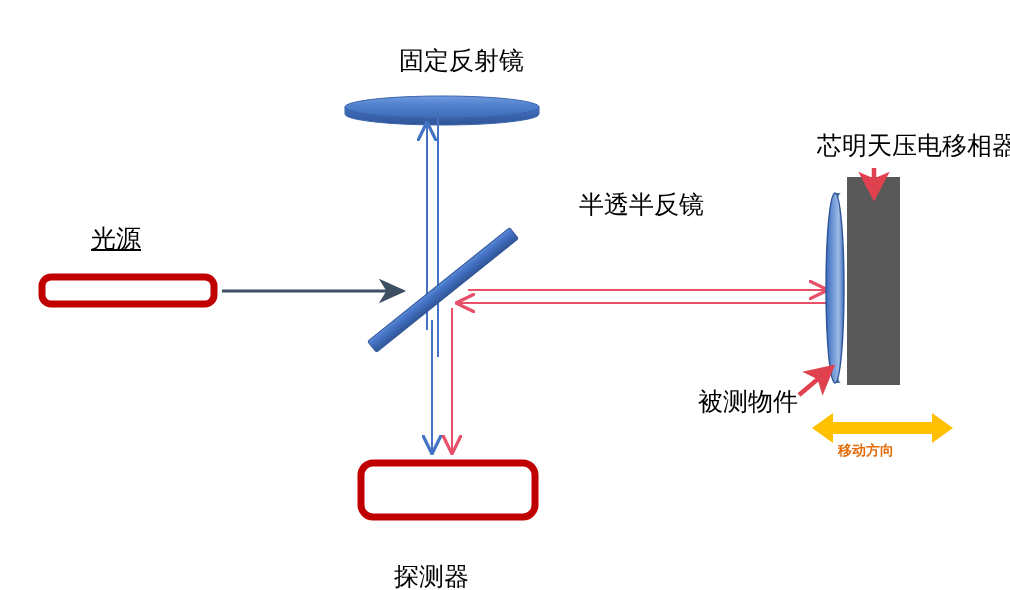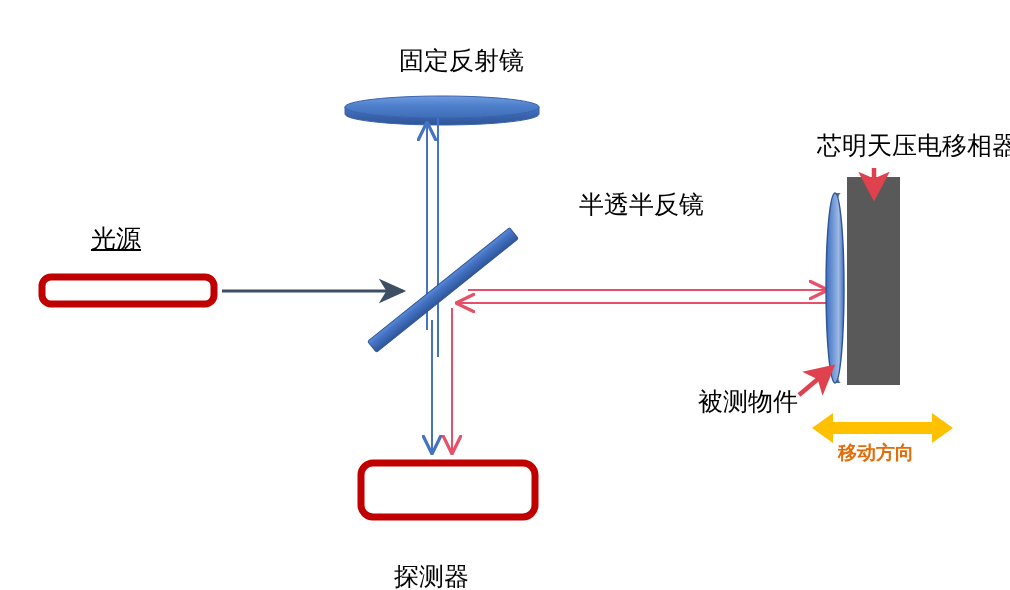--- a/index.html
+++ b/index.html
@@ -26,21 +26,21 @@
   }
   .lbl {
     position: absolute;
     color: #000000;
     font-size: 25px;
     line-height: 1;
     white-space: nowrap;
     font-family: "Liberation Sans", "DejaVu Sans", sans-serif;
   }
   .lbl-move {
-    font-size: 19px;
+    font-size: 14px;
     font-weight: bold;
     color: #e36c09;
     text-align: center;
   }
   #label-fixed-mirror   { left: 369px; top: 48px; margin-left: 30px; }
   #label-phase-shifter  { left: 781px; top: 133px; margin-left: 36px; }
   #label-beamsplitter   { left: 531px; top: 192px; margin-left: 48px; }
   #label-light-source   { left: 91px; top: 226px; text-decoration: underline; }
   #label-test-object    { left: 698px; top: 389px; }
   #label-detector       { left: 394px; top: 564px; }

